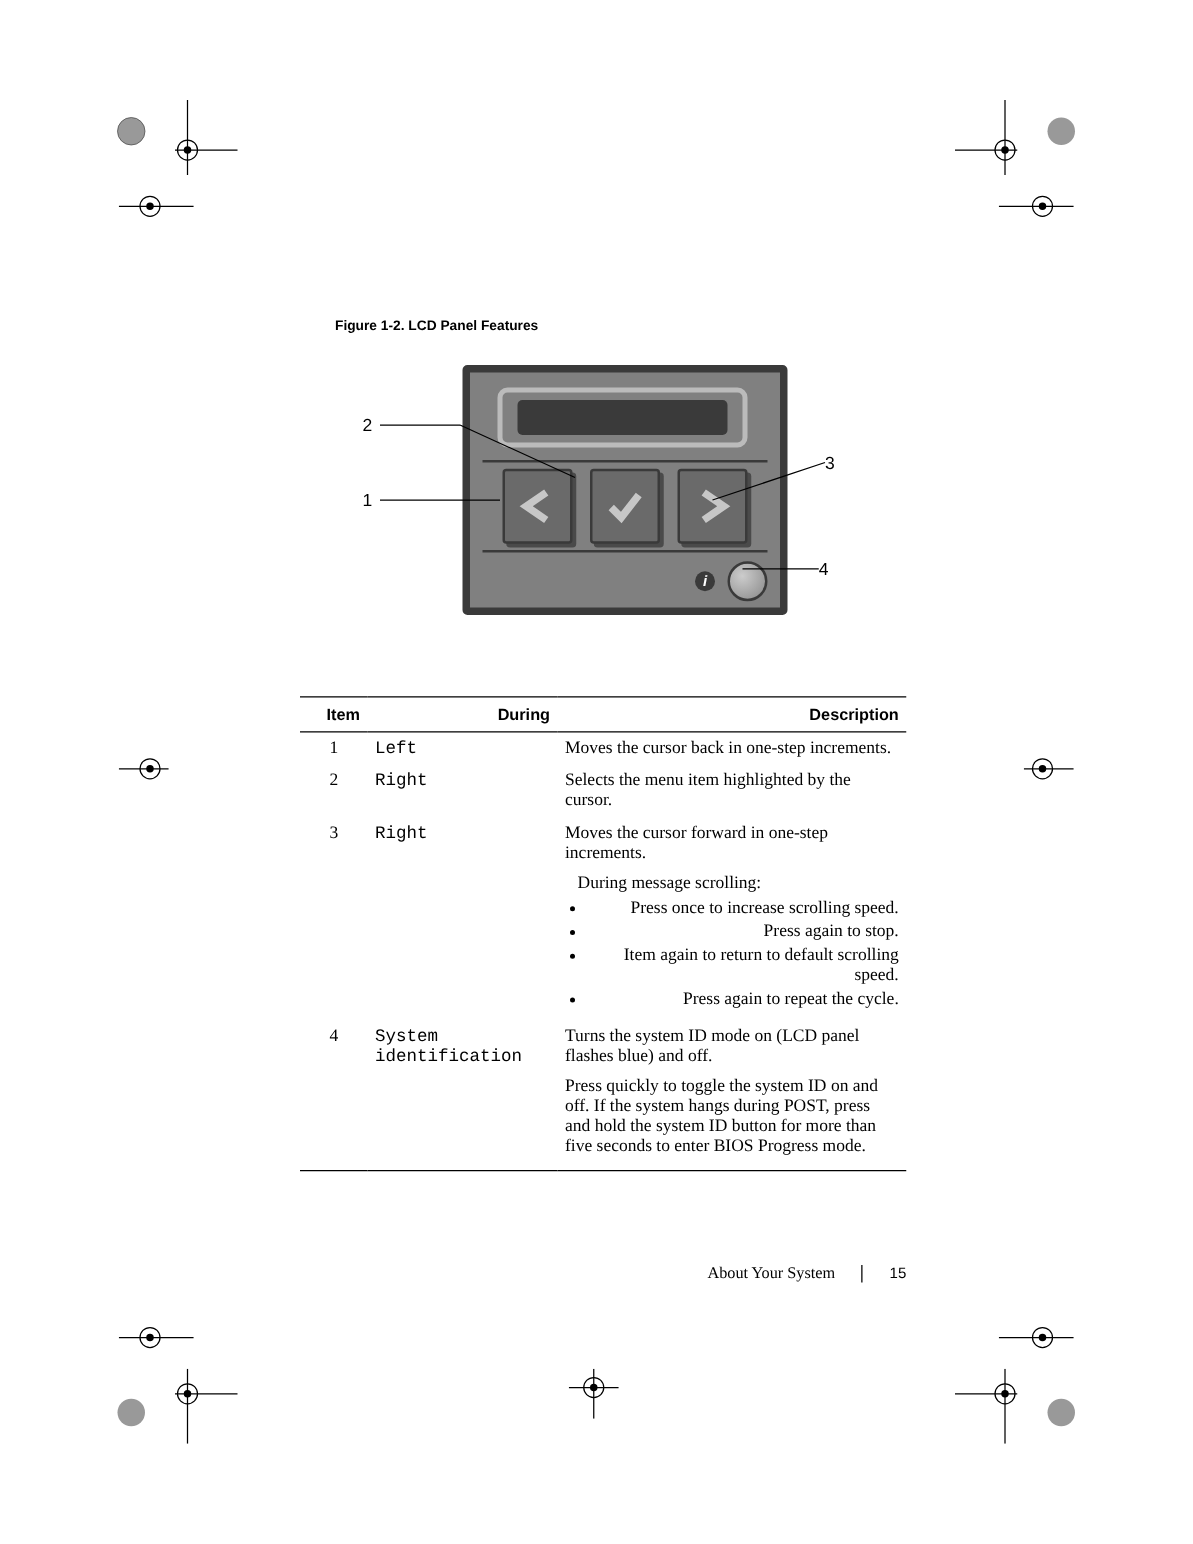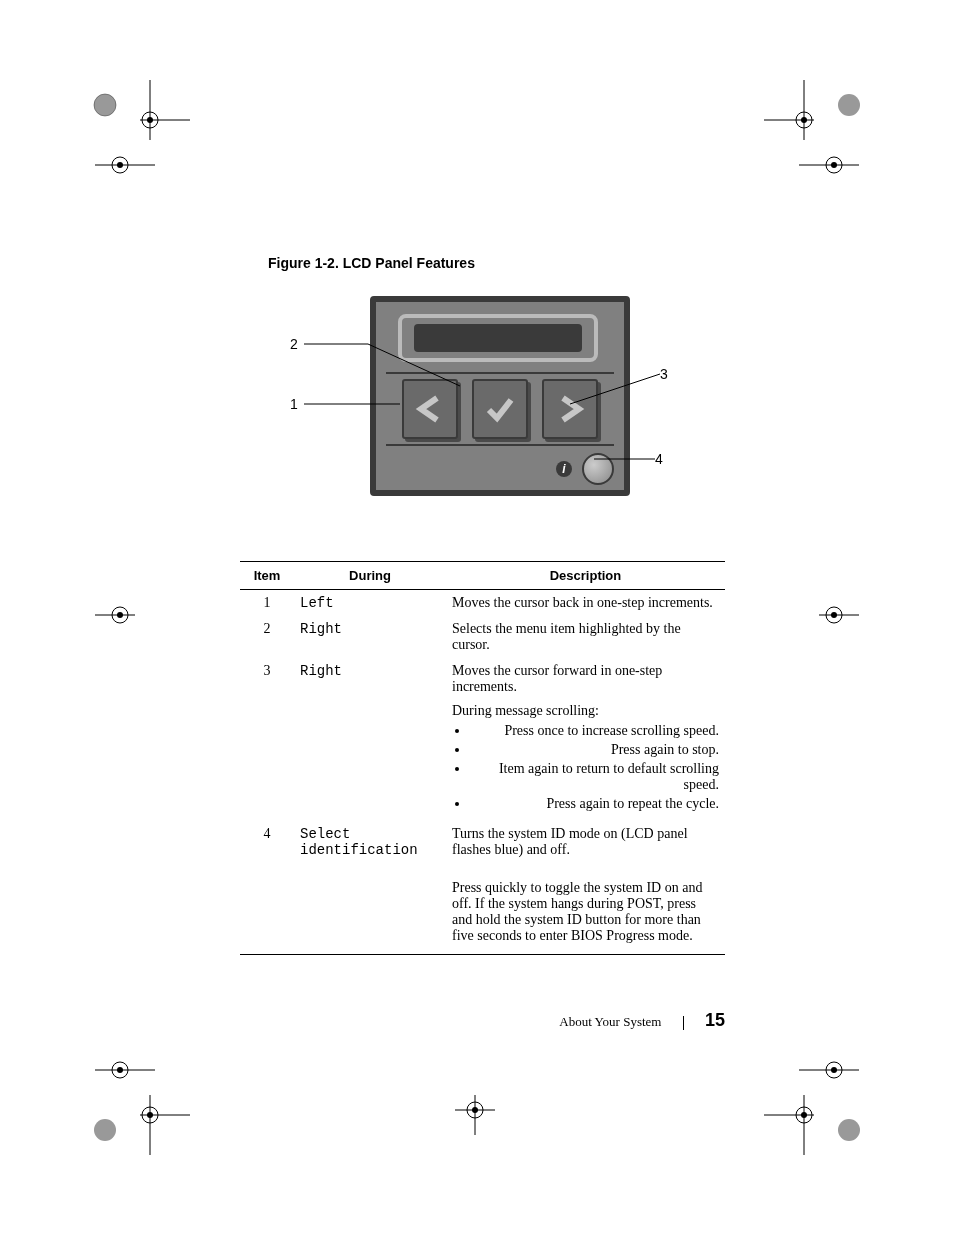--- a/index.html
+++ b/index.html
@@ -41,21 +41,21 @@
   
   .content {
     position: absolute;
     left: 240px;
     top: 255px;
     width: 485px;
   }
   .figcap {
     font-family: Arial, Helvetica, sans-serif;
     font-weight: bold;
-    font-size: 14px;
+    font-size: 11px;
     margin-bottom: 25px;
     padding-left: 28px;
   }
   .figure-wrap {
     position: relative;
     height: 230px;
     margin-bottom: 35px;
   }
   .panel {
     position: absolute;
@@ -156,21 +156,21 @@
 
   
   table {
     border-collapse: collapse;
     width: 100%;
     font-size: 14px;
   }
   thead th {
     font-family: Arial, Helvetica, sans-serif;
     font-weight: bold;
-    text-align: center;
+    text-align: right;
     border-top: 1.5px solid #000;
     border-bottom: 1.5px solid #000;
     padding: 6px 6px;
     font-size: 13px;
   }
   tbody td {
     vertical-align: top;
     padding: 5px 6px;
     font-family: Georgia, 'Times New Roman', serif;
   }
@@ -192,22 +192,22 @@
   }
   .footer .sep {
     display:inline-block;
     border-left: 1px solid #000;
     height: 14px;
     vertical-align: middle;
     margin: 0 18px;
   }
   .footer .pno {
     font-family: Arial, Helvetica, sans-serif;
-    font-weight: bold;
-    font-size: 18px;
+    font-weight: normal;
+    font-size: 12px;
   }
 </style>
 </head>
 <body>
 
 <div class="page">
 
   <div class="reg tl1">
       <svg width="30" height="30">
         <circle cx="15" cy="15" r="11" fill="#999"></circle>
@@ -383,35 +383,35 @@
             <td class="buttons">Right</td>
             <td class="desc">
               <div>Selects the menu item highlighted by the cursor.</div>
             </td>
           </tr>
           <tr>
             <td class="item">3</td>
             <td class="buttons">Right</td>
             <td class="desc">
               <div>Moves the cursor forward in one-step increments.</div>
-              <div style="margin-top: 8px;">During message scrolling:</div>
+              <div style="margin-top: 8px; margin-left: 10px;">During message scrolling:</div>
               <ul>
                 <li>Press once to increase scrolling speed.</li>
                 <li>Press again to stop.</li>
                 <li>Item again to return to default scrolling speed.</li>
                 <li>Press again to repeat the cycle.</li>
               </ul>
             </td>
           </tr>
           <tr class="last">
             <td class="item">4</td>
-            <td class="buttons">Select identification</td>
+            <td class="buttons">System identification</td>
             <td class="desc">
               <div>Turns the system ID mode on (LCD panel flashes blue) and off.</div>
-              <div style="margin-top: 22px;">Press quickly to toggle the system ID on and off. If the system hangs during POST, press and hold the system ID button for more than five seconds to enter BIOS Progress mode.</div>
+              <div style="margin-top: 8px;">Press quickly to toggle the system ID on and off. If the system hangs during POST, press and hold the system ID button for more than five seconds to enter BIOS Progress mode.</div>
             </td>
           </tr>
         </tbody>
     </table>
   </div>
 
   <div class="footer">
     <span>About Your System</span>
     <span class="sep"></span>
     <span class="pno">15</span>

